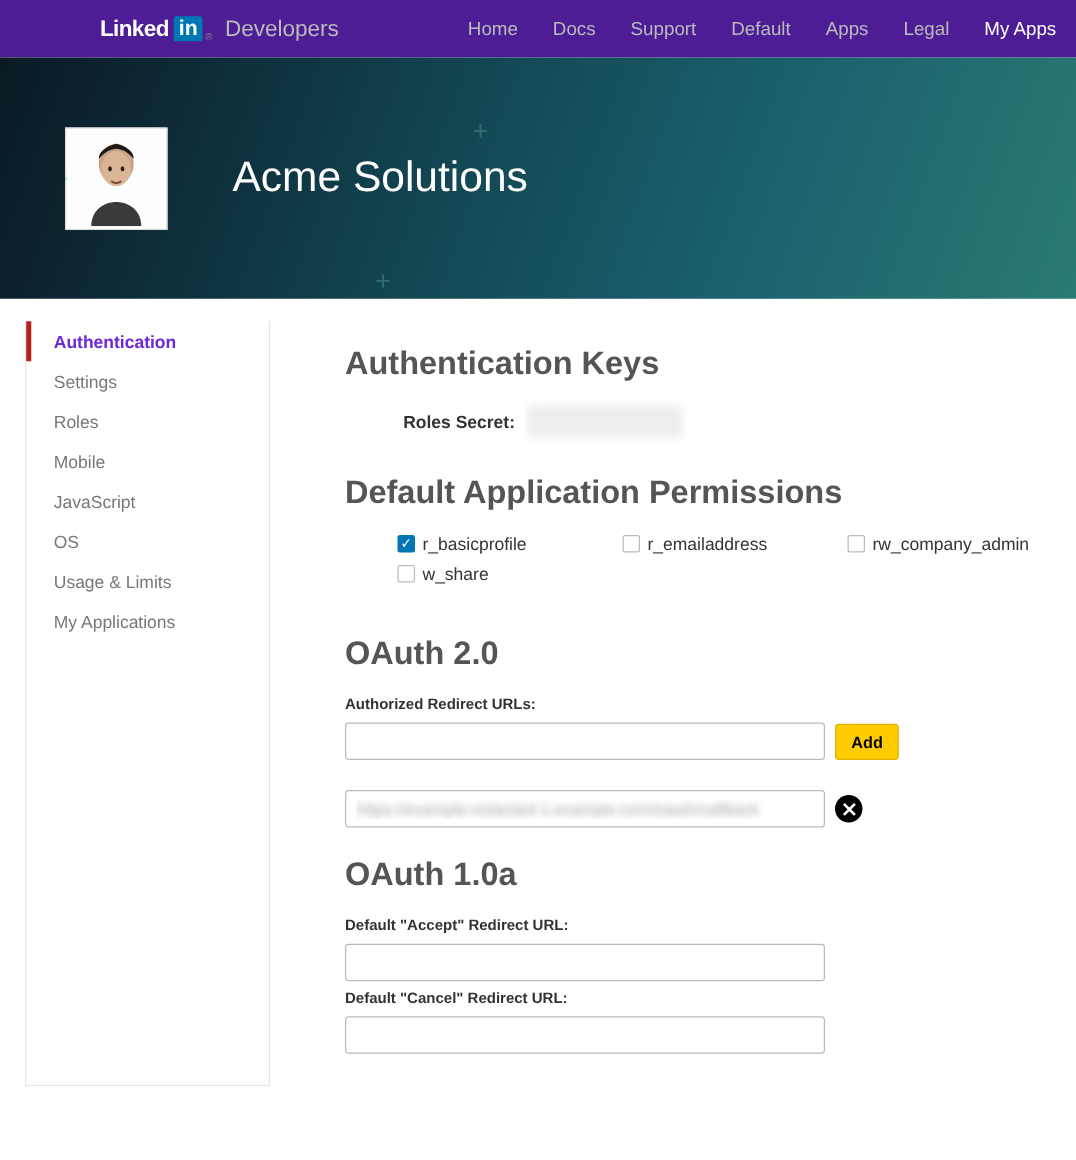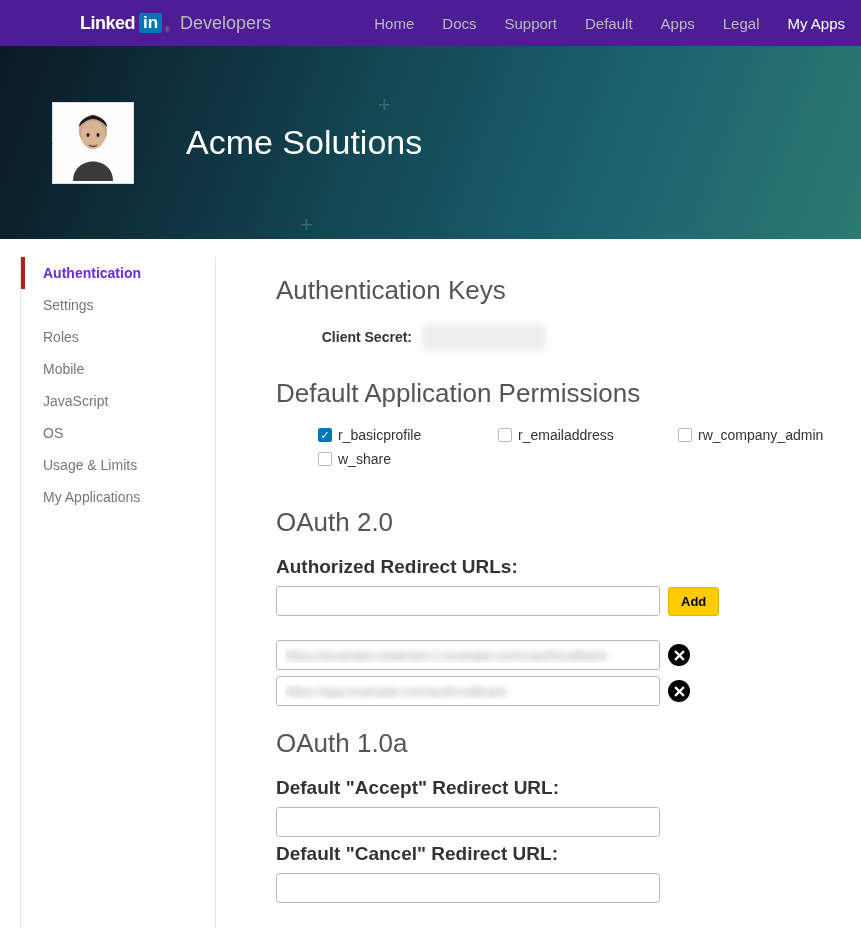--- a/index.html
+++ b/index.html
@@ -84,21 +84,21 @@
   font-weight: 700;
 }
 
 .main {
   flex: 1;
   padding: 36px 32px 20px 60px;
   max-width: 640px;
 }
 h2.section {
   font-size: 26px;
-  font-weight: 400;
+  font-weight: 700;
   color: #555;
   margin-bottom: 18px;
 }
 .kv-row { display: flex; align-items: center; margin-bottom: 14px; }
 .kv-row label { width: 136px; text-align: right; font-weight: 700; font-size: 14px; color: #333; }
 .kv-row .blur-box {
   margin-left: 10px;
   background: #eee;
   filter: blur(3px);
   border-radius: 3px;
@@ -126,21 +126,21 @@
   display: inline-flex;
   align-items: center;
   justify-content: center;
   background: #fff;
   cursor: pointer;
 }
 .cb.checked { background: #0077b5; border-color: #0077b5; }
 .cb.checked::after { content: "✓"; color: #fff; font-size: 11px; line-height: 1; }
 
 .oauth-section { margin-top: 40px; }
-.field-label { font-weight: 700; font-size: 19px; margin-bottom: 8px; }
+.field-label { font-weight: 700; font-size: 12px; margin-bottom: 8px; }
 .input-row { display: flex; align-items: center; gap: 8px; margin-bottom: 6px; }
 .text-input {
   width: 384px;
   height: 30px;
   border: 1px solid #bbb;
   border-radius: 3px;
   padding: 4px 8px;
   font-size: 13px;
   color: #888;
 }
@@ -212,21 +212,21 @@
     <div class="sidebar-item">Mobile</div>
     <div class="sidebar-item">JavaScript</div>
     <div class="sidebar-item">OS</div>
     <div class="sidebar-item">Usage &amp; Limits</div>
     <div class="sidebar-item">My Applications</div>
   </div>
 
   <div class="main">
     <h2 class="section">Authentication Keys</h2>
     <div class="kv-row">
-      <label>Client Secret:</label>
+      <label>Roles Secret:</label>
       <div class="blur-box b2"></div>
     </div>
 
     <div class="perm-section">
       <h2 class="section">Default Application Permissions</h2>
       <div class="perm-grid">
         <div class="perm-item">
           <span class="cb checked"></span>
           <span>r_basicprofile</span>
         </div>
@@ -254,28 +254,20 @@
       </div>
       <div class="url-list">
         <div class="input-row">
           <input class="text-input blurred" type="text" value="https://example-redacted-1.example.com/oauth/callback" style="">
           <span class="remove-btn">
             <svg viewBox="0 0 10 10">
                 <path d="M1 1 L9 9 M9 1 L1 9" stroke="#fff" stroke-width="2"></path>
               </svg>
           </span>
         </div>
-        <div class="input-row">
-          <input class="text-input blurred" type="text" value="https://app.example.com/auth/callback" style="">
-          <span class="remove-btn">
-            <svg viewBox="0 0 10 10">
-                <path d="M1 1 L9 9 M9 1 L1 9" stroke="#fff" stroke-width="2"></path>
-              </svg>
-          </span>
-        </div>
       </div>
 
       <h2 class="section" style="margin-top:22px;">OAuth 1.0a</h2>
       <div class="field-label">Default "Accept" Redirect URL:</div>
       <div class="input-row">
         <input class="text-input" type="text" style="">
       </div>
       <div class="field-label">Default "Cancel" Redirect URL:</div>
       <div class="input-row">
         <input class="text-input" type="text" style="">

